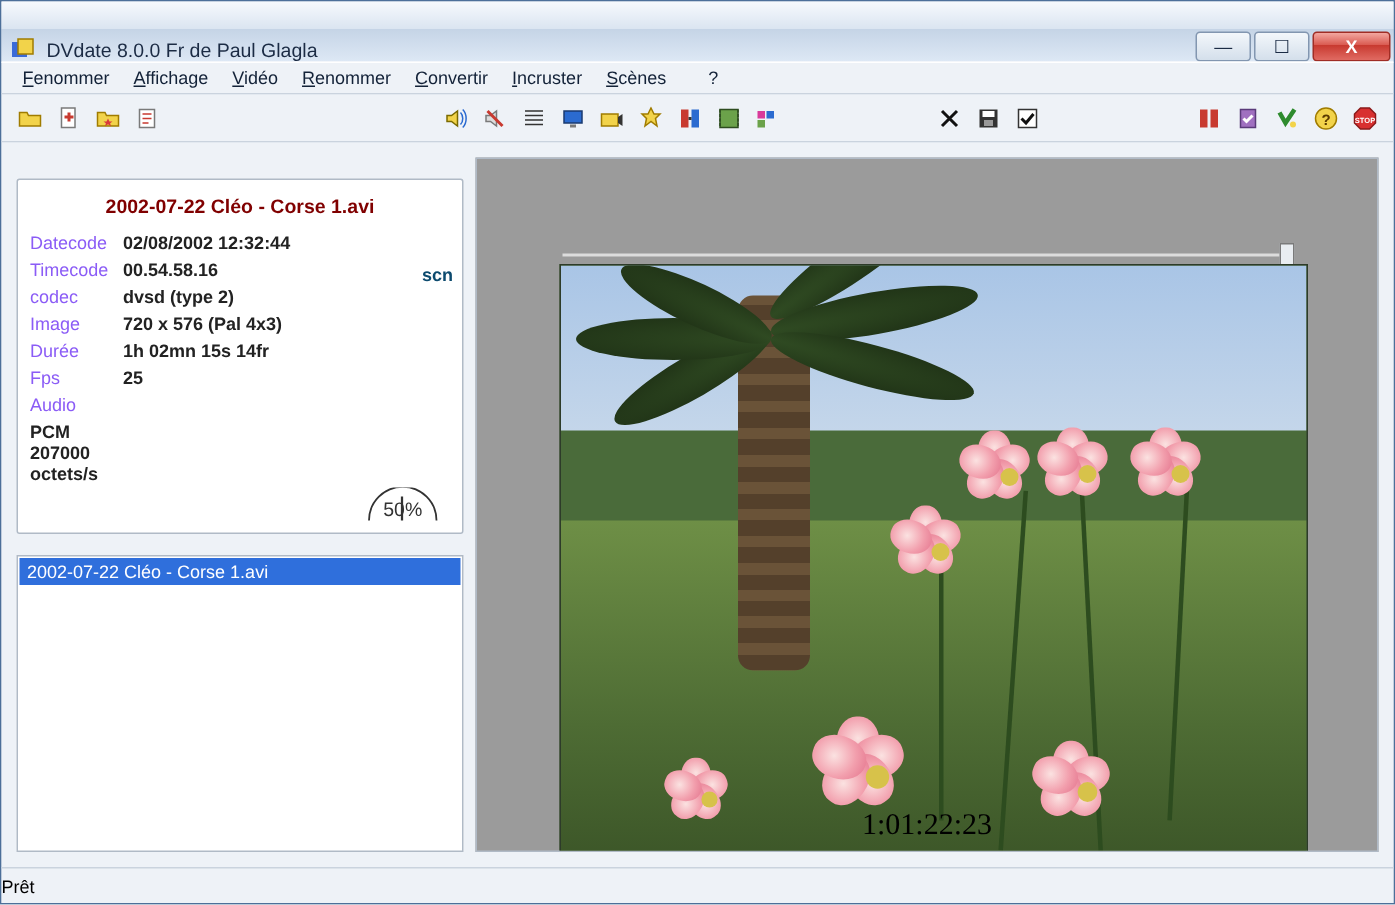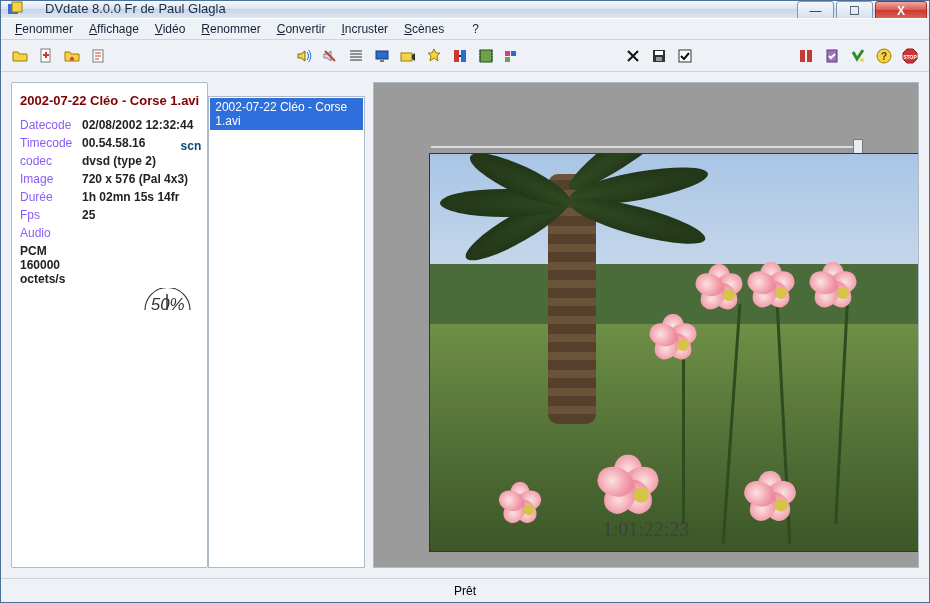--- a/index.html
+++ b/index.html
@@ -1,43 +1,43 @@
 <!DOCTYPE html>
 <html><head>
 <meta charset="utf-8">
 <style>
   *{box-sizing:border-box;margin:0;padding:0;-webkit-user-select:none;}
   body{width:930px;height:603px;overflow:hidden;font-family:"Segoe UI",Tahoma,Arial,sans-serif;font-size:12px;background:#d6dde6;}
   .window{width:930px;height:603px;display:flex;flex-direction:column;background:linear-gradient(#e3eaf3,#c7d3e0);border:1px solid #4c6f99;box-shadow:inset 0 0 0 1px #f0f5fa;}
-  .titlebar{height:17px;display:flex;align-items:flex-start;gap:22px;padding:0 2px 0 6px;background:linear-gradient(#f6f9fd,#dbe5f1 45%,#c5d4e6 46%,#dde8f5);}
+  .titlebar{height:40px;display:flex;align-items:flex-end;gap:8px;padding:0 2px 0 6px;background:linear-gradient(#f6f9fd,#dbe5f1 45%,#c5d4e6 46%,#dde8f5);}
   .title-icon{width:16px;height:16px;display:flex;align-items:center;justify-content:center;}
   .title-text{flex:1;color:#1b2b44;font-size:13px;}
   .win-btns{display:flex;gap:2px;}
   .win-btn{width:37px;height:20px;display:flex;align-items:center;justify-content:center;border-radius:3px;border:1px solid #8296b0;background:linear-gradient(#f3f7fb,#d4dfeb);font-size:12px;color:#1b2b44;}
   .win-btn.close{width:52px;background:linear-gradient(#f3a7a0,#d9594f 45%,#c83a30 46%,#e06a62);border-color:#a02d25;color:#fff;font-weight:bold;}
   .menubar{height:22px;display:flex;align-items:center;padding:2px 6px;background:#eef2f7;border-top:1px solid #fff;border-bottom:1px solid #cad3de;}
   .menu-item{padding:2px 8px;color:#132238;cursor:default;}
   .menu-item .u{text-decoration:underline;}
   .menu-sep{width:12px;}
   .toolbar{height:32px;display:flex;align-items:center;padding:4px 6px;background:#eef2f7;border-bottom:1px solid #cad3de;}
   .tb-group{display:flex;align-items:center;gap:4px;padding:2px;}
   .tb-btn{width:22px;height:22px;display:flex;align-items:center;justify-content:center;border:1px solid transparent;border-radius:2px;}
   .spacer{flex:1;}
   .spacer2{width:180px;}
   .content{flex:1;display:flex;gap:8px;padding:10px;background:#eef2f7;}
-  .left-panel{width:354px;display:flex;}
+  .left-panel{width:298px;display:flex;flex-direction:column;margin-top:14px;}
   .info-card{background:#fff;border:1px solid #b0bac6;border-radius:2px;padding:6px 8px 2px 8px;}
   .file-title{text-align:center;color:#800000;font-weight:bold;font-size:13px;padding:4px 0 10px 0;}
   .meta-grid{display:grid;grid-template-columns:62px 1fr;row-gap:4px;font-size:12px;color:#222;}
   .meta-label{color:#8b5cf6;}
   .scn{position:absolute;right:6px;top:56px;color:#0c4a6e;font-weight:bold;font-size:12px;}
   .meta-wrap{position:relative;}
   .rate-meter{float:right;margin:2px 4px 6px 0;font-size:11px;color:#333;width:55px;height:22px;text-align:center;}
   .rate-meter svg{display:block;}
-  .rate-text{position:relative;top:-17px;font-size:17px;font-style:italic;}
+  .rate-text{position:relative;top:-17px;font-size:13px;}
   .file-listbox{margin-top:14px;flex:1;background:#fff;border:1px solid #b0bac6;overflow:auto;padding:1px;}
   .file-row{padding:2px 5px;font-size:12px;}
   .file-row.sel{background:#2f6fdc;color:#fff;}
   .list-footer{text-align:center;color:#333;padding:8px 0 0 0;font-size:12px;}
   .right-panel{flex:1;background:#9b9b9b;border:1px solid #b0bac6;position:relative;overflow:hidden;}
   .timeline{position:absolute;top:60px;left:57px;right:60px;height:8px;}
   .timeline-track{height:2px;background:#dcdcdc;position:relative;top:3px;}
   .timeline-thumb{position:absolute;right:-5px;top:-4px;width:10px;height:16px;background:#e9edf1;border:1px solid #7a7a7a;}
   .video{position:absolute;top:70px;left:55px;width:499px;height:399px;background:#4a6b3a;border:1px solid #2d3b29;overflow:hidden;}
   .sky{position:absolute;top:0;left:0;right:0;height:110px;background:linear-gradient(#a9c5e6,#c4d6ea);}
@@ -47,22 +47,22 @@
   .frond{position:absolute;width:140px;height:28px;border-radius:50%;background:radial-gradient(ellipse at left,#2f4a22,#1e3015);transform-origin:left center;}
   .flower{position:absolute;width:42px;height:42px;}
   .petal{position:absolute;width:22px;height:28px;border-radius:60% 60% 65% 65%;background:radial-gradient(circle at 50% 40%,#fbe2e1,#f29fad 55%,#e4748d);} 
   .petal.p1{transform:rotate(0deg) translateY(-10px);} 
   .petal.p2{transform:rotate(72deg) translateY(-10px);} 
   .petal.p3{transform:rotate(144deg) translateY(-10px);} 
   .petal.p4{transform:rotate(216deg) translateY(-10px);} 
   .petal.p5{transform:rotate(288deg) translateY(-10px);} 
   .flower-center{position:absolute;left:15px;top:15px;width:12px;height:12px;border-radius:50%;background:#d7c24a;}
   .stem{position:absolute;width:3px;background:#2d4c1f;}
-  .timestamp{position:absolute;left:0;right:0;bottom:26px;text-align:center;color:#404040;font-family:Georgia,"Times New Roman",serif;font-size:20px;}
-  .statusbar{height:24px;background:#eef2f7;border-top:1px solid #cad3de;display:flex;align-items:center;justify-content:center;font-size:12px;}
+  .timestamp{position:absolute;left:0;right:0;bottom:5px;text-align:center;color:#000000;font-family:Georgia,"Times New Roman",serif;font-size:20px;}
+  .statusbar{height:24px;background:#eef2f7;border-top:1px solid #cad3de;display:flex;align-items:center;font-size:12px;}
   .ico{width:16px;height:16px;}
 </style>
 </head>
 <body>
 
 <div class="window">
 
   <div class="titlebar">
     <span class="title-icon">
       <svg class="ico" viewBox="0 0 16 16">
@@ -248,21 +248,21 @@
           <div class="meta-label">codec</div>
           <div><b>dvsd (type 2)</b></div>
           <div class="meta-label">Image</div>
           <div><b>720 x 576 (Pal 4x3)</b></div>
           <div class="meta-label">Durée</div>
           <div><b>1h 02mn 15s 14fr</b></div>
           <div class="meta-label">Fps</div>
           <div><b>25</b></div>
           <div class="meta-label">Audio</div>
           <div></div>
-          <div><b>PCM 160000 octets/s</b></div>
+          <div><b>PCM 207000 octets/s</b></div>
         </div>
         <div class="rate-meter">
           <svg width="55" height="24" viewBox="0 0 55 24">
               <path d="M5 22 A22 22 0 0 1 50 22" fill="none" stroke="#333" stroke-width="1.2"></path>
               <line x1="27" y1="22" x2="27" y2="6" stroke="#333" stroke-width="1.5"></line>
             </svg>
           <div class="rate-text">50%</div>
         </div>
         <div style="clear:both"></div>
       </div>

